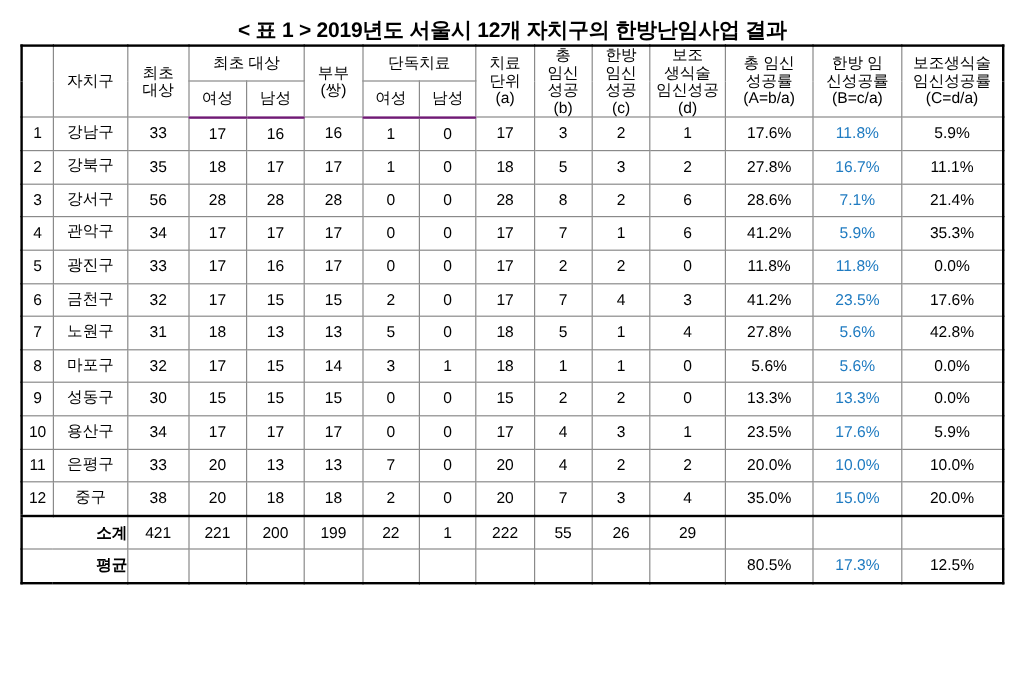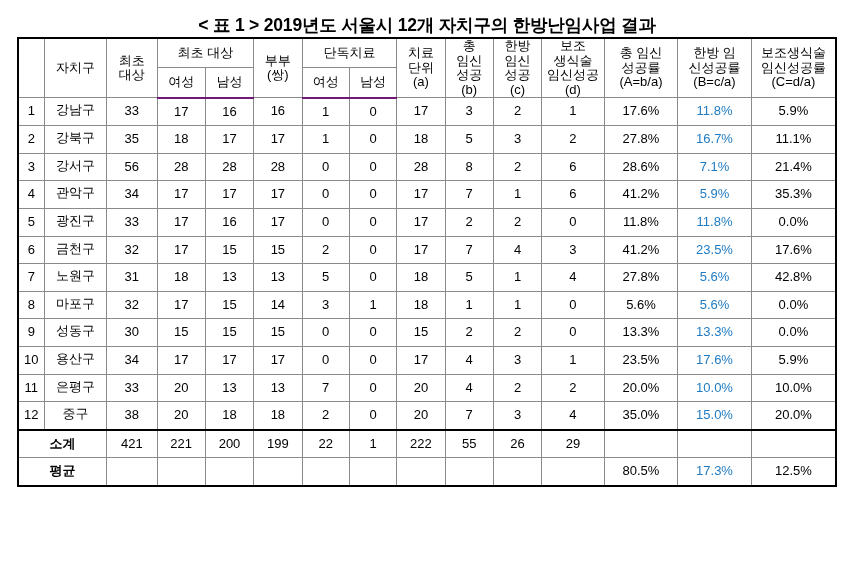--- a/index.html
+++ b/index.html
@@ -63,20 +63,21 @@
   .gu  { width: 62px; font-weight: bold; font-family: Liberation Mono, monospace; }
   .blue {
     color: #1F7BC1;
     font-weight: bold;
   }
   .sum-row td, .avg-row td {
     font-weight: normal;
   }
   .sum-row td.label, .avg-row td.label {
     font-weight: bold;
+    text-align: right;
   }
   .sum-row td:first-child, .avg-row td:first-child {
     border-right: 1px solid #8a8a8a;
   }
   .sum-row {
     border-top: 2px solid #000;
   }
   .sum-row td { border-top: 2px solid #000; }
   .small { font-size: 11.5px; }
 </style>

